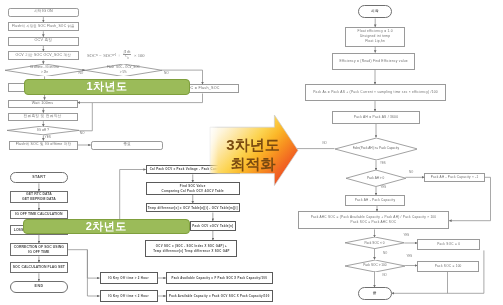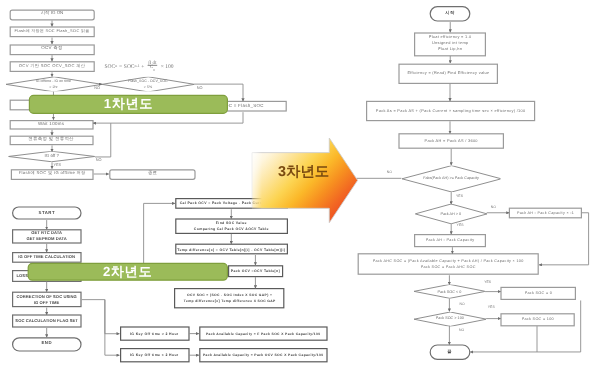--- a/index.html
+++ b/index.html
@@ -364,22 +364,23 @@
         <stop offset="1" stop-color="#ffffff"></stop>
       </linearGradient>
       <mask id="fm">
             <rect x="-5" y="-5" width="102" height="87" fill="url(#fade)"></rect>
           </mask>
     </defs>
     <g mask="url(#fm)">
       <path d="M 0 14.200000000000003 L 64.39999999999998 14.200000000000003 L 64.39999999999998 2 L 88 37.3 L 64.39999999999998 72.6 L 64.39999999999998 60.599999999999994 L 0 60.599999999999994 Z" fill="url(#og)" stroke="#cccccc" stroke-width="0.7" stroke-linejoin="round"></path>
     </g>
   </svg>
-      <div class="alabel" style="font-size: 12px; top: 23px; left: -2px;">
+      <div class="alabel" style="font-size: 15px; top: 23px; left: -2px;">
         <div>3차년도</div>
+        <div>최적화</div>
       </div>
     </div>
     <div style="position: absolute; left: 87px; top: 48px; width: 56px; height: 14px; font-size: 4.6px; color: rgb(119, 119, 119); display: flex; align-items: center; font-family: &quot;Liberation Serif&quot;, serif; white-space: nowrap; z-index: 3;">
       <span>SOC</span>
       <sub style="font-size:0.72em">n</sub>
       <span style="margin:0 1.5px">=</span>
       <span>SOC</span>
       <sub style="font-size:0.72em">n-1</sub>
       <span style="margin:0 1.2px">+</span>
       <span style="display:inline-flex;flex-direction:column;align-items:center;line-height:1;vertical-align:middle;margin:0 1px">

